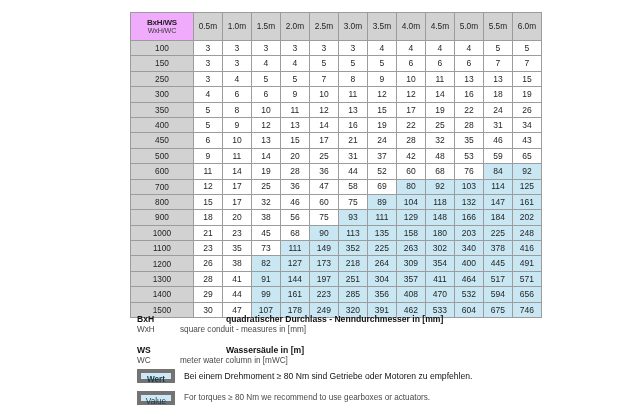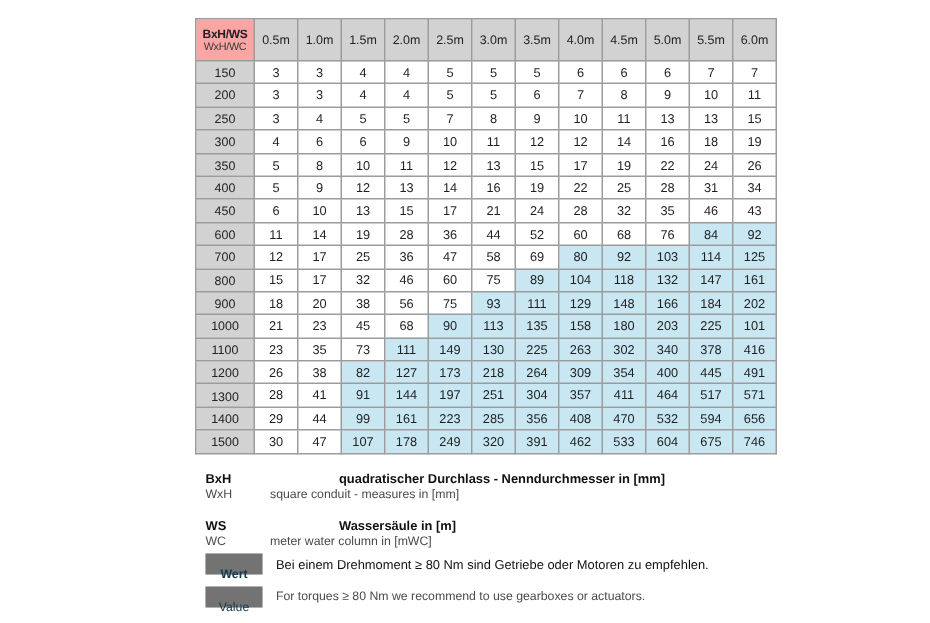--- a/index.html
+++ b/index.html
@@ -33,23 +33,23 @@
     font-size: 8.5px;
     line-height: 1;
     height: 15.4px;
     padding: 0;
     font-weight: normal;
     color: #1f1f1f;
     box-sizing: border-box;
   }
   table.torque th.corner {
     width: 39px;
-    background: #fca5a5;
+    background: #f0abfc;
     height: 24px;
-    padding: 1px 4px;
+    padding: 1px 16px;
   }
   table.torque th.corner .l1 {
     display: block;
     font-weight: bold;
     font-size: 8px;
     letter-spacing: -0.2px;
   }
   table.torque th.corner .l2 {
     display: block;
     font-weight: normal;
@@ -134,21 +134,21 @@
     height: 19px;
     margin-bottom: 3px;
   }
   .badge {
     width: 38px;
     flex: 0 0 38px;
     height: 14px;
     line-height: 13px;
     text-align: center;
     background: #cfe8f5;
-    border: 7px solid #737373;
+    border: 4px solid #737373;
     font-size: 8.2px;
     color: #17384a;
     box-sizing: border-box;
     margin-right: 9px;
   }
   .badge.de { font-weight: bold; }
   .note-de {
     font-weight: normal;
     font-size: 8.6px;
     color: #111;
@@ -179,48 +179,48 @@
           <th class="colhead">3.5m</th>
           <th class="colhead">4.0m</th>
           <th class="colhead">4.5m</th>
           <th class="colhead">5.0m</th>
           <th class="colhead">5.5m</th>
           <th class="colhead">6.0m</th>
         </tr>
     </thead>
     <tbody>
         <tr>
+          <th class="rowhead">100</th>
+          <td class="val">3</td>
+          <td class="val">3</td>
+          <td class="val">3</td>
+          <td class="val">3</td>
+          <td class="val">3</td>
+          <td class="val">3</td>
+          <td class="val">4</td>
+          <td class="val">4</td>
+          <td class="val">4</td>
+          <td class="val">4</td>
+          <td class="val">5</td>
+          <td class="val">5</td>
+        </tr>
+        <tr>
           <th class="rowhead">150</th>
           <td class="val">3</td>
           <td class="val">3</td>
           <td class="val">4</td>
           <td class="val">4</td>
           <td class="val">5</td>
           <td class="val">5</td>
           <td class="val">5</td>
           <td class="val">6</td>
           <td class="val">6</td>
           <td class="val">6</td>
           <td class="val">7</td>
           <td class="val">7</td>
-        </tr>
-        <tr>
-          <th class="rowhead">200</th>
-          <td class="val">3</td>
-          <td class="val">3</td>
-          <td class="val">4</td>
-          <td class="val">4</td>
-          <td class="val">5</td>
-          <td class="val">5</td>
-          <td class="val">6</td>
-          <td class="val">7</td>
-          <td class="val">8</td>
-          <td class="val">9</td>
-          <td class="val">10</td>
-          <td class="val">11</td>
         </tr>
         <tr>
           <th class="rowhead">250</th>
           <td class="val">3</td>
           <td class="val">4</td>
           <td class="val">5</td>
           <td class="val">5</td>
           <td class="val">7</td>
           <td class="val">8</td>
           <td class="val">9</td>
@@ -282,20 +282,35 @@
           <td class="val">13</td>
           <td class="val">15</td>
           <td class="val">17</td>
           <td class="val">21</td>
           <td class="val">24</td>
           <td class="val">28</td>
           <td class="val">32</td>
           <td class="val">35</td>
           <td class="val">46</td>
           <td class="val">43</td>
+        </tr>
+        <tr>
+          <th class="rowhead">500</th>
+          <td class="val">9</td>
+          <td class="val">11</td>
+          <td class="val">14</td>
+          <td class="val">20</td>
+          <td class="val">25</td>
+          <td class="val">31</td>
+          <td class="val">37</td>
+          <td class="val">42</td>
+          <td class="val">48</td>
+          <td class="val">53</td>
+          <td class="val">59</td>
+          <td class="val">65</td>
         </tr>
         <tr>
           <th class="rowhead">600</th>
           <td class="val">11</td>
           <td class="val">14</td>
           <td class="val">19</td>
           <td class="val">28</td>
           <td class="val">36</td>
           <td class="val">44</td>
           <td class="val">52</td>
@@ -356,30 +371,30 @@
           <td class="val">23</td>
           <td class="val">45</td>
           <td class="val">68</td>
           <td class="val hi">90</td>
           <td class="val hi">113</td>
           <td class="val hi">135</td>
           <td class="val hi">158</td>
           <td class="val hi">180</td>
           <td class="val hi">203</td>
           <td class="val hi">225</td>
-          <td class="val hi">101</td>
+          <td class="val hi">248</td>
         </tr>
         <tr>
           <th class="rowhead">1100</th>
           <td class="val">23</td>
           <td class="val">35</td>
           <td class="val">73</td>
           <td class="val hi">111</td>
           <td class="val hi">149</td>
-          <td class="val hi">130</td>
+          <td class="val hi">352</td>
           <td class="val hi">225</td>
           <td class="val hi">263</td>
           <td class="val hi">302</td>
           <td class="val hi">340</td>
           <td class="val hi">378</td>
           <td class="val hi">416</td>
         </tr>
         <tr>
           <th class="rowhead">1200</th>
           <td class="val">26</td>

